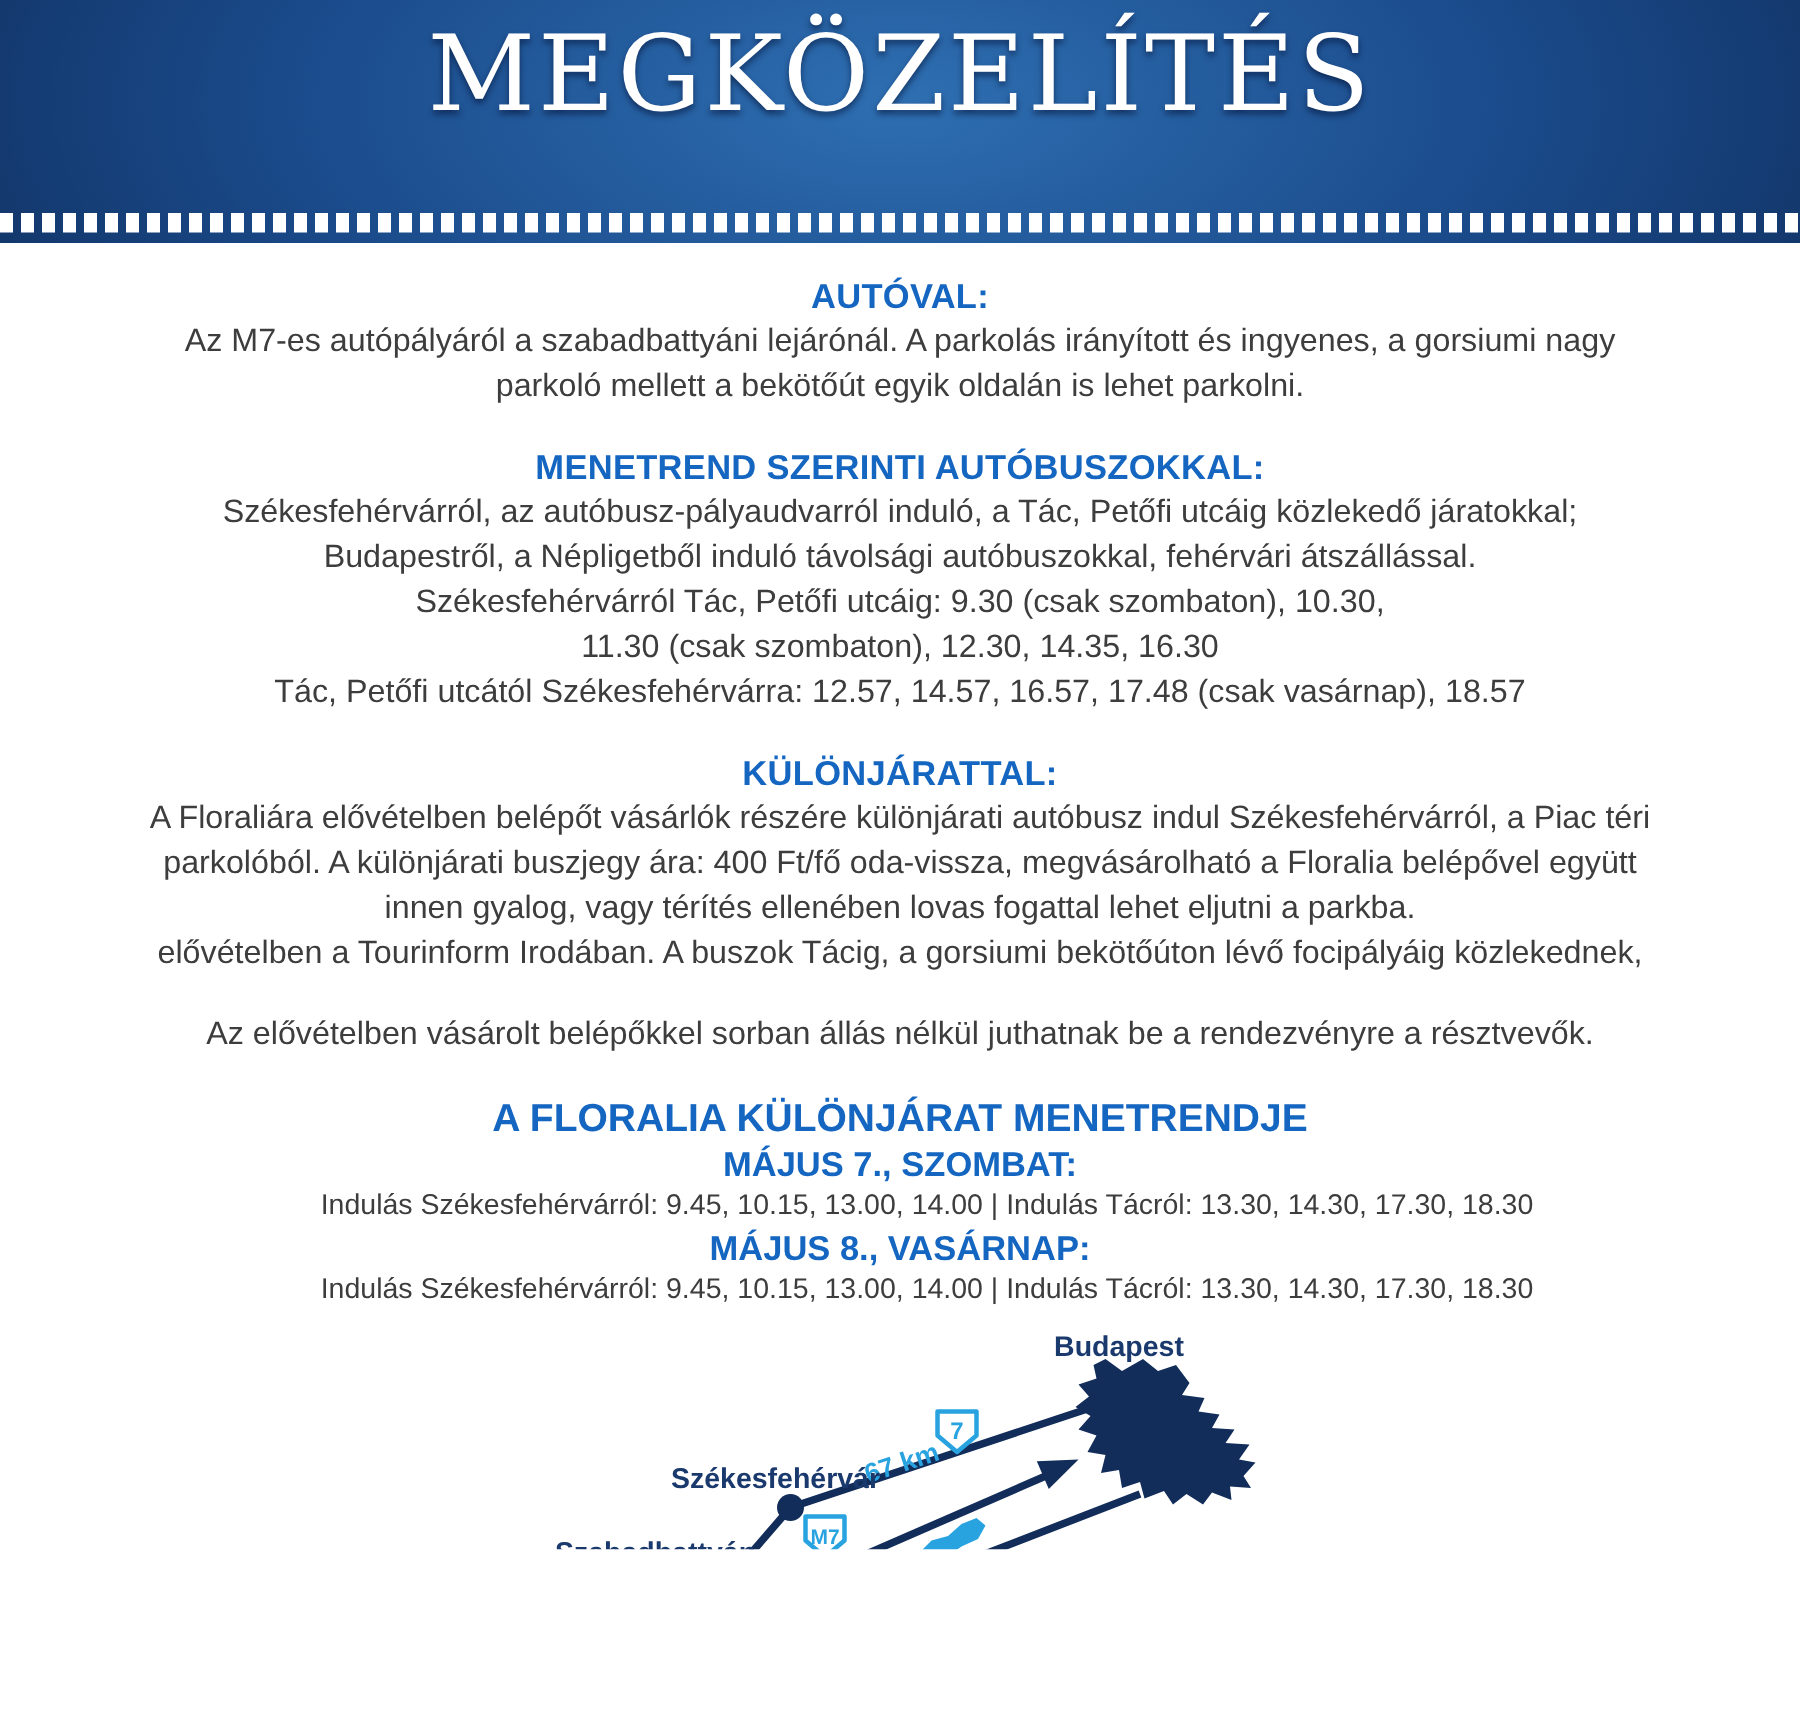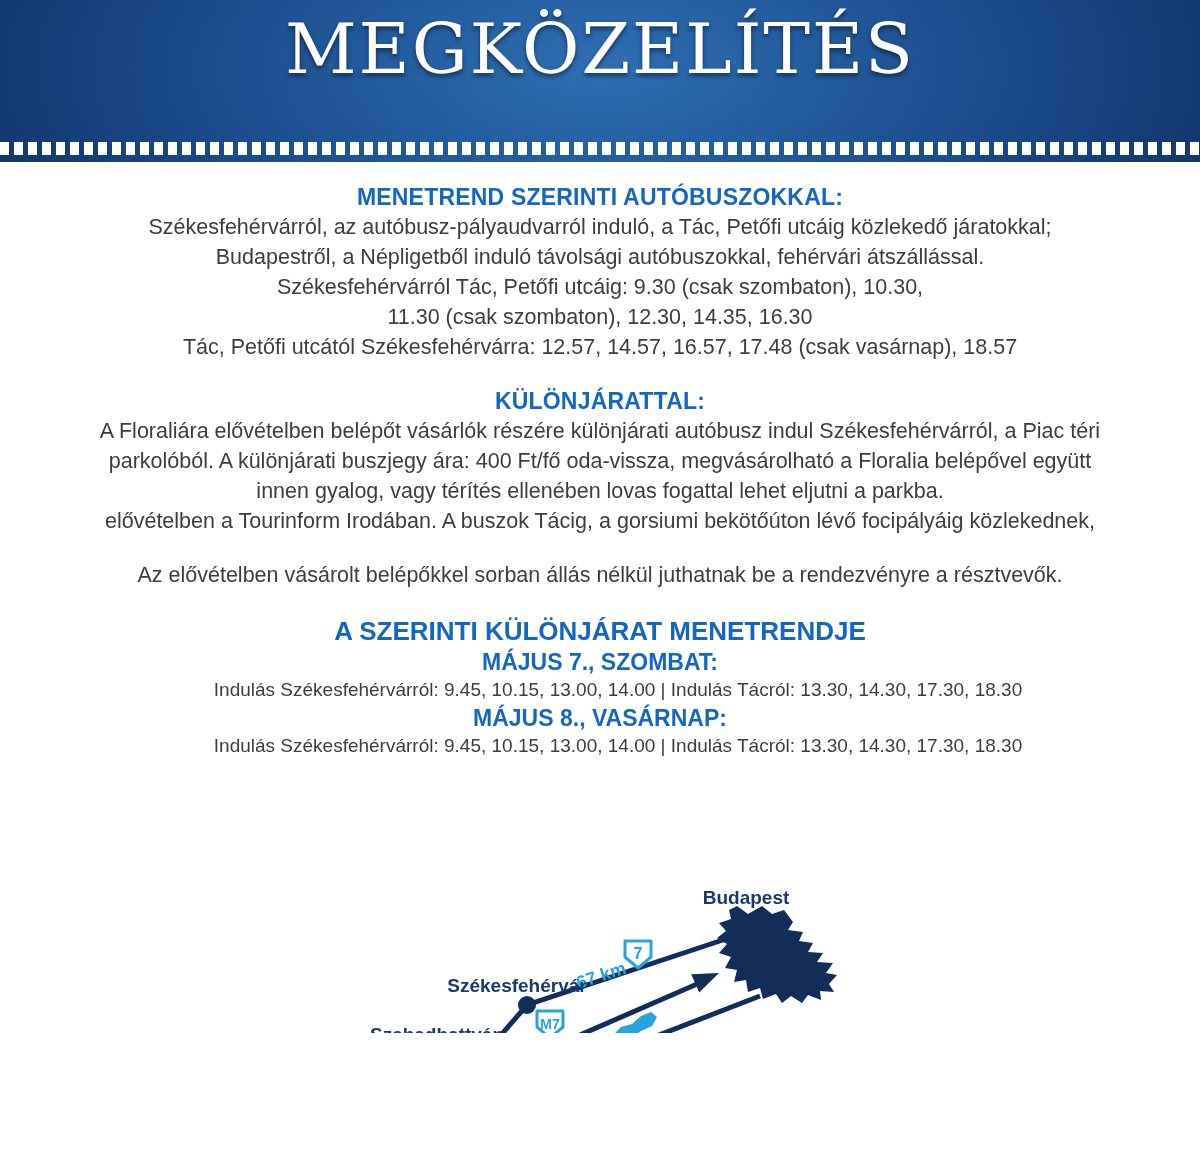--- a/index.html
+++ b/index.html
@@ -71,20 +71,25 @@
 
 <div class="page">
 
   <header class="banner">
     <h1>MEGKÖZELÍTÉS</h1>
     <div class="filmstrip"></div>
   </header>
 
   <main class="content">
 
+    <section class="sec">
+      <h2 class="h">AUTÓVAL:</h2>
+      <div class="line">Az M7-es autópályáról a szabadbattyáni lejárónál. A parkolás irányított és ingyenes, a gorsiumi nagy</div>
+      <div class="line">parkoló mellett a bekötőút egyik oldalán is lehet parkolni.</div>
+    </section>
 
     <section class="sec">
       <h2 class="h">MENETREND SZERINTI AUTÓBUSZOKKAL:</h2>
       <div class="line">Székesfehérvárról, az autóbusz-pályaudvarról induló, a Tác, Petőfi utcáig közlekedő járatokkal;</div>
       <div class="line">Budapestről, a Népligetből induló távolsági autóbuszokkal, fehérvári átszállással.</div>
       <div class="line">Székesfehérvárról Tác, Petőfi utcáig: 9.30 (csak szombaton), 10.30,</div>
       <div class="line">11.30 (csak szombaton), 12.30, 14.35, 16.30</div>
       <div class="line">Tác, Petőfi utcától Székesfehérvárra: 12.57, 14.57, 16.57, 17.48 (csak vasárnap), 18.57</div>
     </section>
 
@@ -92,21 +97,21 @@
       <h2 class="h">KÜLÖNJÁRATTAL:</h2>
       <div class="line">A Floraliára elővételben belépőt vásárlók részére különjárati autóbusz indul Székesfehérvárról, a Piac téri</div>
       <div class="line">parkolóból. A különjárati buszjegy ára: 400 Ft/fő oda-vissza, megvásárolható a Floralia belépővel együtt</div>
       <div class="line">innen gyalog, vagy térítés ellenében lovas fogattal lehet eljutni a parkba.</div>
       <div class="line">elővételben a Tourinform Irodában. A buszok Tácig, a gorsiumi bekötőúton lévő focipályáig közlekednek,</div>
     </section>
 
     <div class="note">Az elővételben vásárolt belépőkkel sorban állás nélkül juthatnak be a rendezvényre a résztvevők.</div>
 
     <section>
-      <h2 class="sched-title">A SZERINTI KÜLÖNJÁRAT MENETRENDJE</h2>
+      <h2 class="sched-title">A FLORALIA KÜLÖNJÁRAT MENETRENDJE</h2>
       <div class="day-label">MÁJUS 7., SZOMBAT:</div>
       <div class="day-line">Indulás Székesfehérvárról: 9.45, 10.15, 13.00, 14.00 | Indulás Tácról: 13.30, 14.30, 17.30, 18.30</div>
       <div class="day-label">MÁJUS 8., VASÁRNAP:</div>
       <div class="day-line">Indulás Székesfehérvárról: 9.45, 10.15, 13.00, 14.00 | Indulás Tácról: 13.30, 14.30, 17.30, 18.30</div>
     </section>
 
   </main>
 
   <svg class="map" viewBox="0 0 1200 1156" xmlns="http://www.w3.org/2000/svg" aria-hidden="true">
 

